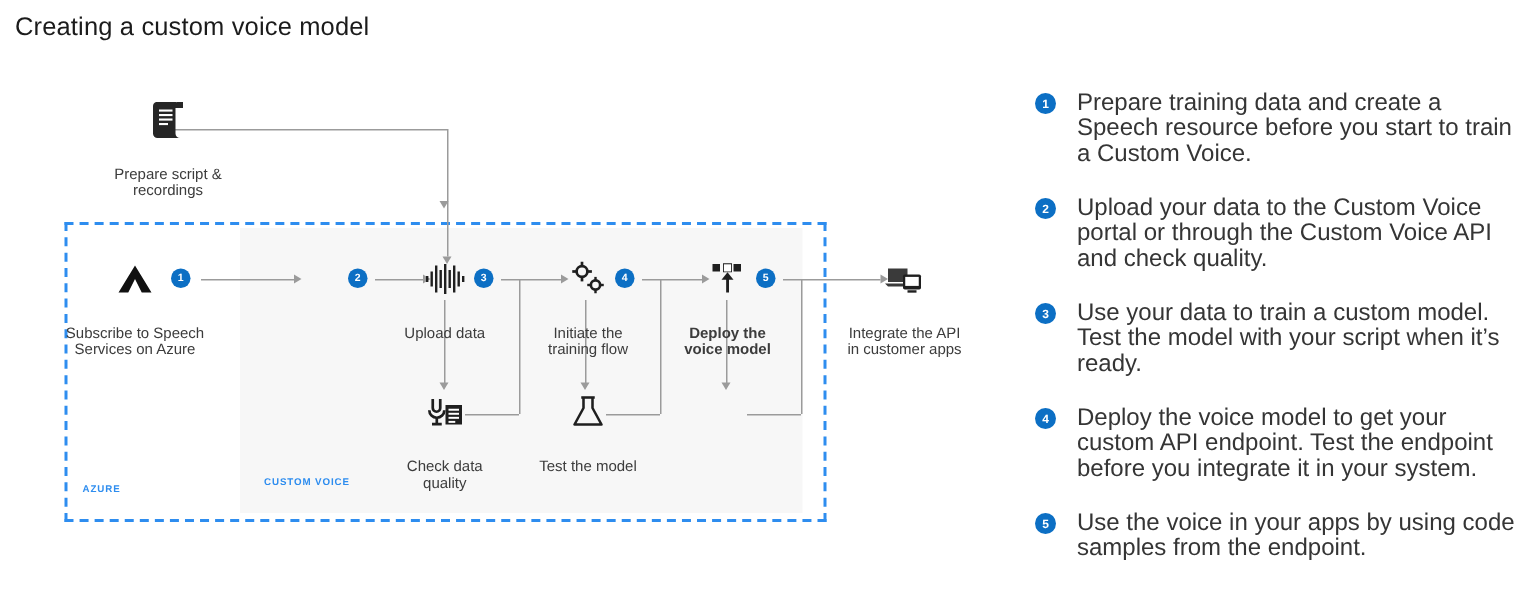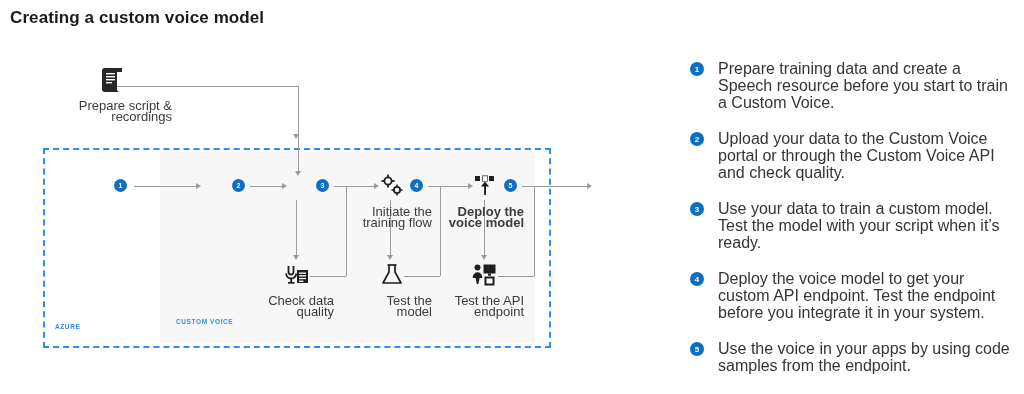--- a/index.html
+++ b/index.html
@@ -6,21 +6,21 @@
   body{
     width:1024px;height:394px;
     background:#ffffff;
     font-family:"Liberation Sans", sans-serif;
     color:#2b2b2b;
     position:relative;
     overflow:hidden;
   }
   .page-title{
     position:absolute;left:10px;top:8px;
-    font-size:17px;font-weight:bold;color:#1b1b1b;
+    font-size:17px;font-weight:normal;color:#1b1b1b;
     letter-spacing:.1px;
   }
 
   
   .diagram{position:absolute;left:0;top:55px;width:680px;height:310px;}
 
   .azure-boundary{
     position:absolute;left:43px;top:93px;width:508px;height:200px;
     border:2px dashed #2e8def;
     box-sizing:border-box;
@@ -40,21 +40,21 @@
     letter-spacing:.6px;
   }
 
   
   .node{position:absolute;text-align:center;}
   .node .glyph{
     height:30px;display:flex;align-items:center;justify-content:center;
     color:#1f1f1f;
   }
   .node .caption{
-    font-size:13px;line-height:11px;color:#3c3c3c;margin-top:5px;text-align:right;
+    font-size:10px;line-height:11px;color:#3c3c3c;margin-top:16px;
   }
 
   .badge{
     position:absolute;width:13px;height:13px;border-radius:50%;
     background:#0c6fc4;color:#fff;font-size:7px;font-weight:bold;
     display:flex;align-items:center;justify-content:center;
     box-sizing:border-box;
   }
 
   
@@ -143,24 +143,50 @@
         <rect x="7" y="7" width="9" height="1.4" fill="#fff"></rect>
         <rect x="7" y="10" width="9" height="1.4" fill="#fff"></rect>
         <rect x="7" y="13" width="9" height="1.4" fill="#fff"></rect>
         <rect x="7" y="16" width="6" height="1.4" fill="#fff"></rect>
         <rect x="19" y="2" width="4" height="4" fill="#262626"></rect>
       </svg>
     </div>
     <div class="caption">Prepare script &amp; recordings</div>
   </div>
 
+  <div class="node" style="left:35px;top:116px;width:110px;">
+    <div class="glyph">
+      <svg width="30" height="24" viewBox="0 0 30 24">
+        <path d="M15 3 L26 21 L19.5 21 L15 12 L10.5 21 L4 21 Z" fill="#111"></path>
+      </svg>
+    </div>
+    <div class="caption">Subscribe to Speech Services on Azure</div>
+  </div>
   <div class="badge" style="left:114px;top:124px;">1</div>
 
   <div class="badge" style="left:232px;top:124px;">2</div>
 
+  <div class="node" style="left:259px;top:116px;width:75px;">
+    <div class="glyph">
+      <svg width="30" height="22" viewBox="0 0 30 22">
+        <g fill="#1f1f1f">
+          <rect x="2" y="9" width="1.6" height="4"></rect>
+          <rect x="5" y="6" width="1.6" height="10"></rect>
+          <rect x="8" y="2" width="1.6" height="18"></rect>
+          <rect x="11" y="5" width="1.6" height="12"></rect>
+          <rect x="14" y="1" width="1.6" height="20"></rect>
+          <rect x="17" y="5" width="1.6" height="12"></rect>
+          <rect x="20" y="2" width="1.6" height="18"></rect>
+          <rect x="23" y="6" width="1.6" height="10"></rect>
+          <rect x="26" y="9" width="1.6" height="4"></rect>
+        </g>
+      </svg>
+    </div>
+    <div class="caption">Upload data</div>
+  </div>
   <div class="badge" style="left:316px;top:124px;">3</div>
 
   <div class="node" style="left:352px;top:116px;width:80px;">
     <div class="glyph">
       <svg width="28" height="26" viewBox="0 0 28 26">
         <g fill="none" stroke="#1f1f1f" stroke-width="1.8">
           <circle cx="10" cy="8" r="3.6"></circle>
           <circle cx="19" cy="17" r="3.1"></circle>
         </g>
         <g fill="#1f1f1f">
@@ -191,20 +217,32 @@
         <g fill="#1f1f1f">
           <rect x="13.1" y="11" width="1.9" height="10"></rect>
           <path d="M14 7.5 L18 12.5 L10 12.5 Z"></path>
         </g>
       </svg>
     </div>
     <div class="caption">Deploy the voice model</div>
   </div>
   <div class="badge" style="left:504px;top:124px;">5</div>
 
+  <div class="node" style="left:563px;top:116px;width:80px;">
+    <div class="glyph">
+      <svg width="28" height="24" viewBox="0 0 28 24">
+        <path d="M3 5 h13 v9 h-13 z" fill="#3a3a3a"></path>
+        <path d="M1 15 h17 l-2 2 h-13 z" fill="#3a3a3a"></path>
+        <rect x="13" y="9" width="12" height="10" rx="1.2" fill="#1f1f1f"></rect>
+        <rect x="14.5" y="10.6" width="9" height="6" fill="#fff"></rect>
+        <rect x="16" y="19.5" width="6" height="1.6" fill="#1f1f1f"></rect>
+      </svg>
+    </div>
+    <div class="caption">Integrate the API in customer apps</div>
+  </div>
 
   <div class="node" style="left:259px;top:205px;width:75px;">
     <div class="glyph">
       <svg width="28" height="24" viewBox="0 0 28 24">
         <g fill="none" stroke="#1f1f1f" stroke-width="1.8">
           <path d="M5.5 3 v6 a2.5 2.5 0 0 0 5 0 v-6"></path>
           <path d="M3.2 10.5 a5 5 0 0 0 10 0"></path>
           <path d="M8.2 15.5 v4"></path>
           <path d="M5 19.8 h6.5"></path>
         </g>
@@ -225,35 +263,20 @@
       <svg width="24" height="26" viewBox="0 0 24 26">
         <g fill="none" stroke="#1f1f1f" stroke-width="1.7" stroke-linejoin="round">
           <path d="M9 3 v7 L3 21 h18 L15 10 V3"></path>
           <path d="M7.5 3 h9"></path>
         </g>
       </svg>
     </div>
     <div class="caption">Test the model</div>
   </div>
 
-  <div class="node" style="left:446px;top:205px;width:78px;">
-    <div class="glyph">
-      <svg width="28" height="24" viewBox="0 0 28 24">
-        <g fill="#1f1f1f">
-          <circle cx="6.5" cy="4.5" r="3"></circle>
-          <path d="M1.8 14 a4.7 4.7 0 0 1 9.4 0 v1 h-2.6 l-1.2 6 h-1.6 l-1.2 -6 h-2.8z"></path>
-        </g>
-        <rect x="12.5" y="1.5" width="12" height="9" fill="#1f1f1f"></rect>
-        <path d="M17 10.5 h3 v2.2 h-3z" fill="#1f1f1f"></path>
-        <rect x="13.5" y="13.5" width="10" height="9" fill="#1f1f1f"></rect>
-        <rect x="15.5" y="15.5" width="6" height="5" fill="#fff"></rect>
-      </svg>
-    </div>
-    <div class="caption">Test the API endpoint</div>
-  </div>
 
 </div>
 
 <div class="steps">
   <div class="step">
     <div class="step-num">1</div>
     <div class="step-text">Prepare training data and create a Speech resource before you start to train a Custom Voice.</div>
   </div>
   <div class="step">
     <div class="step-num">2</div>

